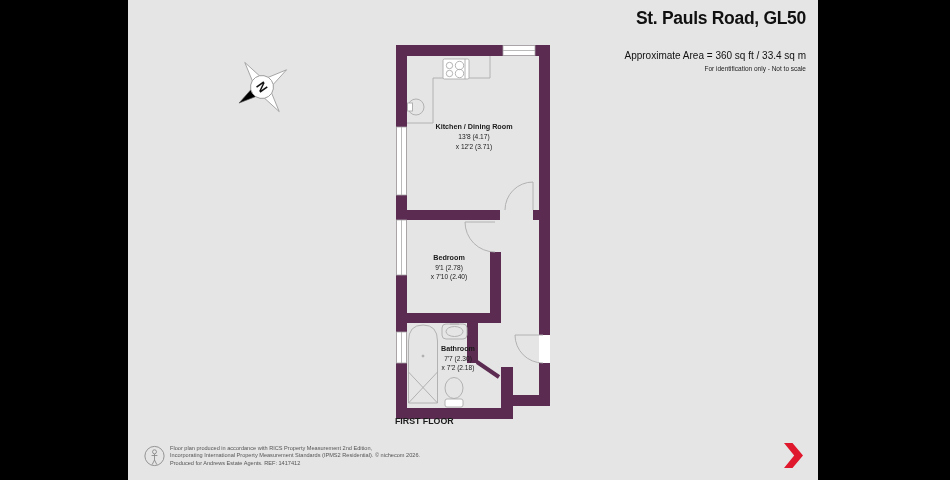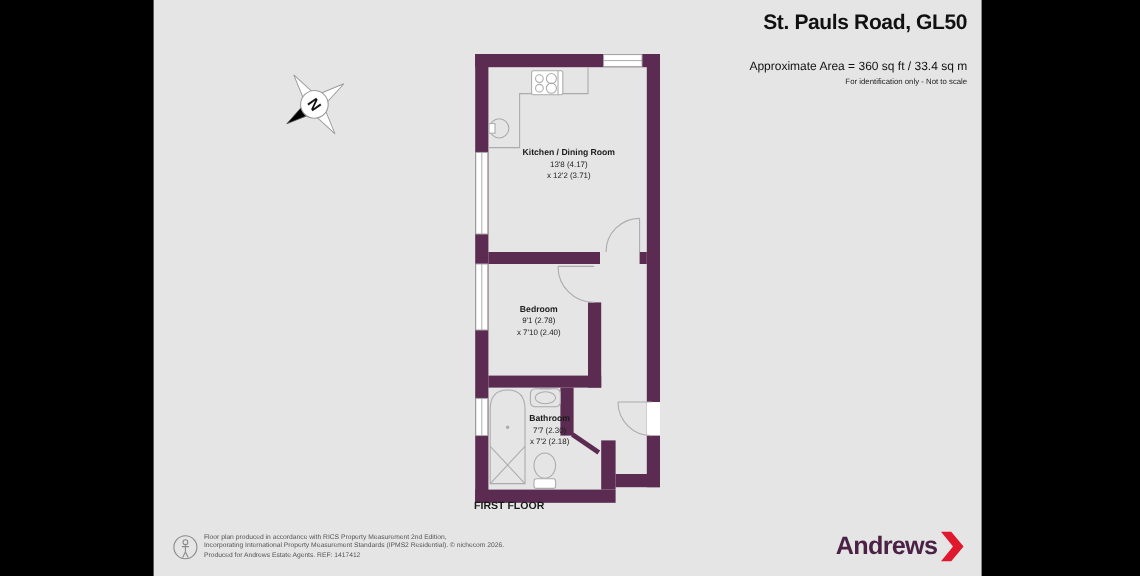--- a/index.html
+++ b/index.html
@@ -158,19 +158,18 @@
       </svg>
     </div>
     <div class="lines">
       <div>Floor plan produced in accordance with RICS Property Measurement 2nd Edition,</div>
       <div>Incorporating International Property Measurement Standards (IPMS2 Residential).    © nichecom 2026.</div>
       <div>Produced for Andrews Estate Agents.    REF: 1417412</div>
     </div>
   </div>
 
   <div id="brand">
-    <span class="name" style="color:#4b2145">Andrews</span>
     <svg width="19" height="25" viewBox="0 0 19 25">
       <path d="M0,0 L8.5,0 L19,12.5 L8.5,25 L0,25 L10.2,12.5 Z" fill="#e0182d"></path>
     </svg>
   </div>
 
 </div>
 
 </body></html>

